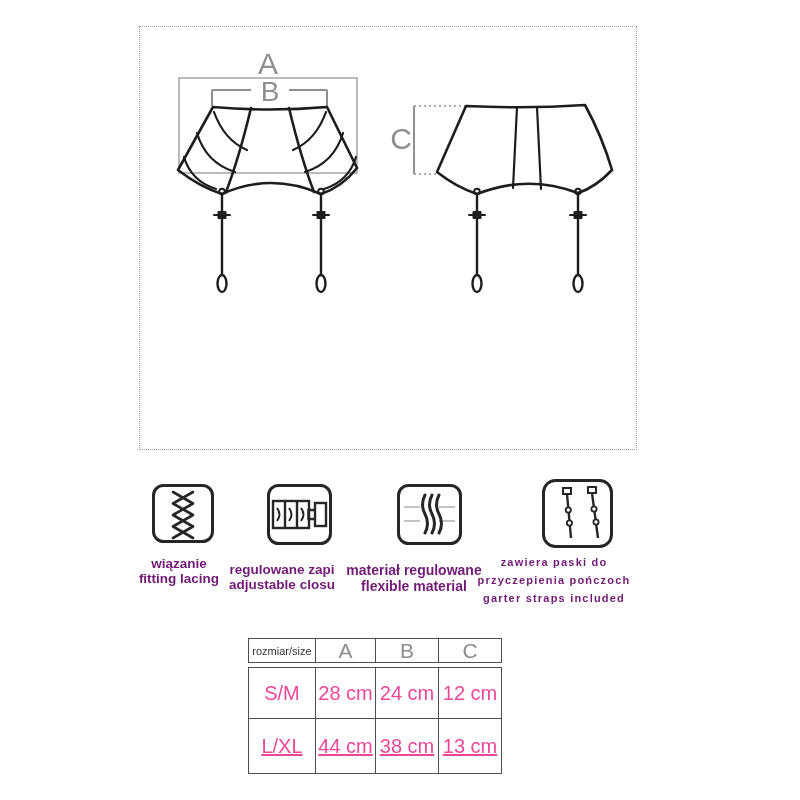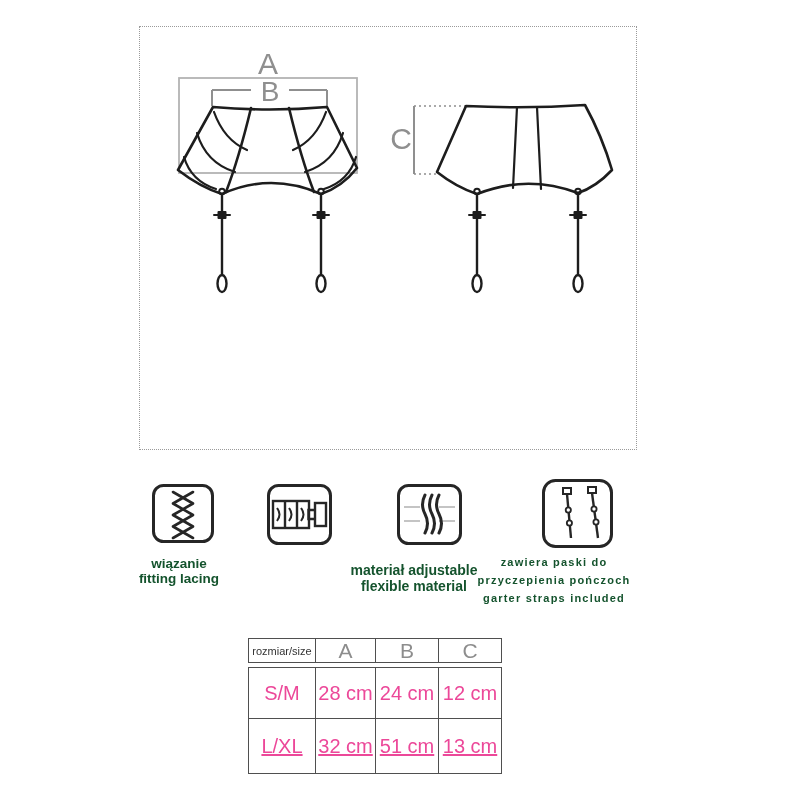--- a/index.html
+++ b/index.html
@@ -7,21 +7,21 @@
         font-family:"Liberation Sans", sans-serif;}
 
   
   .diagram-box{position:absolute;left:139px;top:26px;width:498px;height:424px;
                border:1px dotted #9a9a9a;box-sizing:border-box;}
   .diagram-svg{position:absolute;left:-1px;top:-1px;}
 
   
   .icon-wrap{position:absolute;}
   .caption{position:absolute;transform:translateX(-50%);text-align:center;
-           color:#14532d;font-weight:700;white-space:nowrap;}
+           color:#701a75;font-weight:700;white-space:nowrap;}
   .caption .ln{display:block;}
   .cap-1{left:179px;top:556px;font-size:13.5px;line-height:15px;}
   .cap-2{left:282px;top:562px;font-size:13.5px;line-height:15px;}
   .cap-3{left:414px;top:562px;font-size:14px;line-height:16px;}
   .cap-4{left:554px;top:553px;font-size:11px;line-height:18px;letter-spacing:1.2px;}
 
   
   .size-table{position:absolute;left:248px;top:638px;width:254px;}
   .tbl-grid{display:grid;grid-template-columns:67px 60px 63px auto;box-sizing:border-box;
             border:1.5px solid #4f4f4f;background:#fff;}
@@ -148,22 +148,26 @@
       <path d="M50,14 L56,59" stroke="#262626" stroke-width="2.4"></path>
       <circle cx="52" cy="30" r="2.6" stroke="#262626" stroke-width="1.8" fill="#ffffff"></circle>
       <circle cx="54" cy="43" r="2.6" stroke="#262626" stroke-width="1.8" fill="#ffffff"></circle>
     </svg>
   </div>
 
   <div class="caption cap-1">
     <span class="ln">wiązanie</span>
     <span class="ln">fitting lacing</span>
   </div>
+  <div class="caption cap-2">
+    <span class="ln">regulowane zapi</span>
+    <span class="ln">adjustable closu</span>
+  </div>
   <div class="caption cap-3">
-    <span class="ln">materiał adjustable</span>
+    <span class="ln">materiał regulowane</span>
     <span class="ln">flexible material</span>
   </div>
   <div class="caption cap-4">
     <span class="ln">zawiera paski do</span>
     <span class="ln">przyczepienia pończoch</span>
     <span class="ln">garter straps included</span>
   </div>
 
   <div class="size-table">
     <div class="tbl-grid tbl-head">
@@ -171,19 +175,19 @@
       <div class="cell vline hd-letter">A</div>
       <div class="cell vline hd-letter">B</div>
       <div class="cell hd-letter">C</div>
     </div>
     <div class="tbl-grid tbl-body">
       <div class="cell vline hline row1 bd-text">S/M</div>
       <div class="cell vline hline row1 bd-text">28 cm</div>
       <div class="cell vline hline row1 bd-text">24 cm</div>
       <div class="cell hline row1 bd-text">12 cm</div>
       <div class="cell vline row2 bd-text">L/XL</div>
-      <div class="cell vline row2 bd-text">32 cm</div>
-      <div class="cell vline row2 bd-text">51 cm</div>
+      <div class="cell vline row2 bd-text">44 cm</div>
+      <div class="cell vline row2 bd-text">38 cm</div>
       <div class="cell row2 bd-text">13 cm</div>
     </div>
   </div>
 
 </div>
 
 </body></html>

